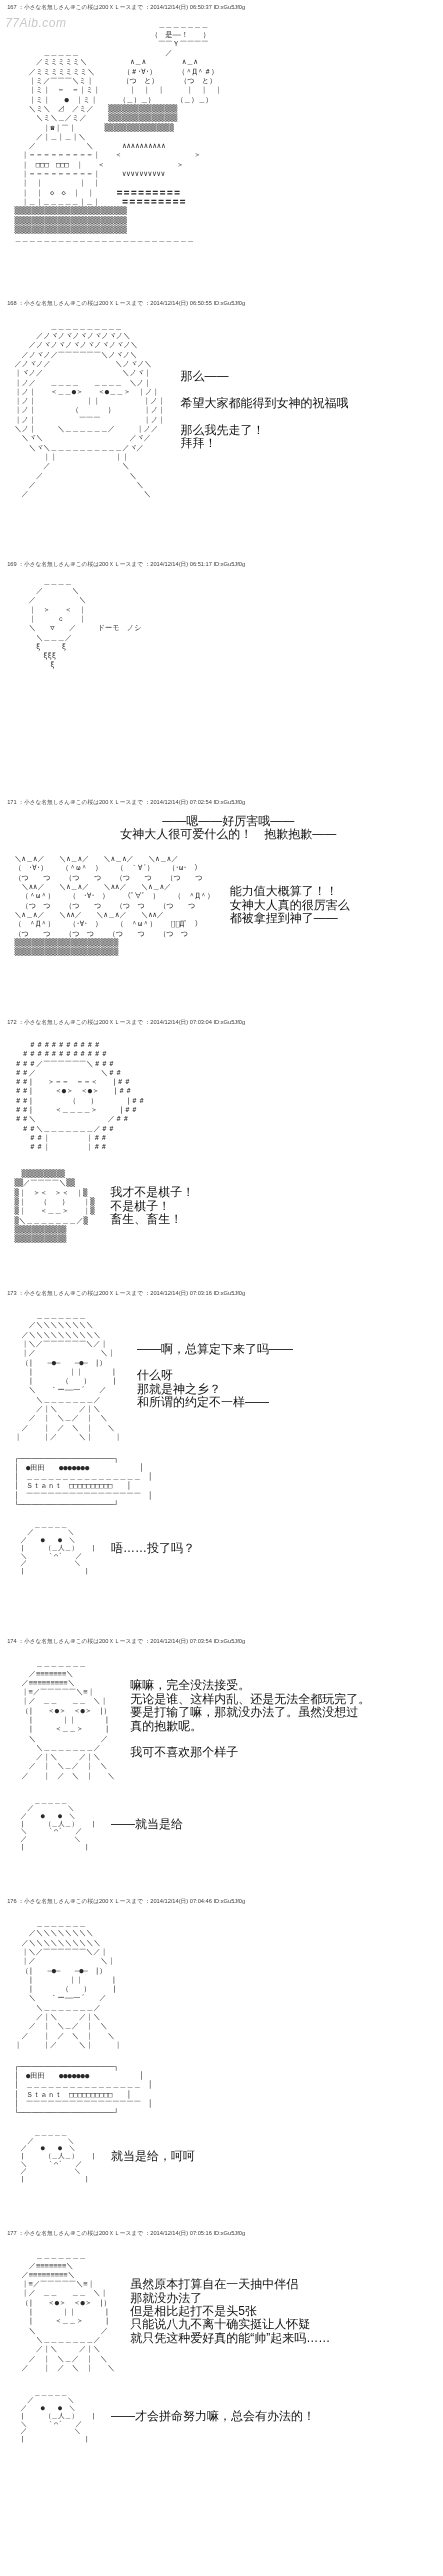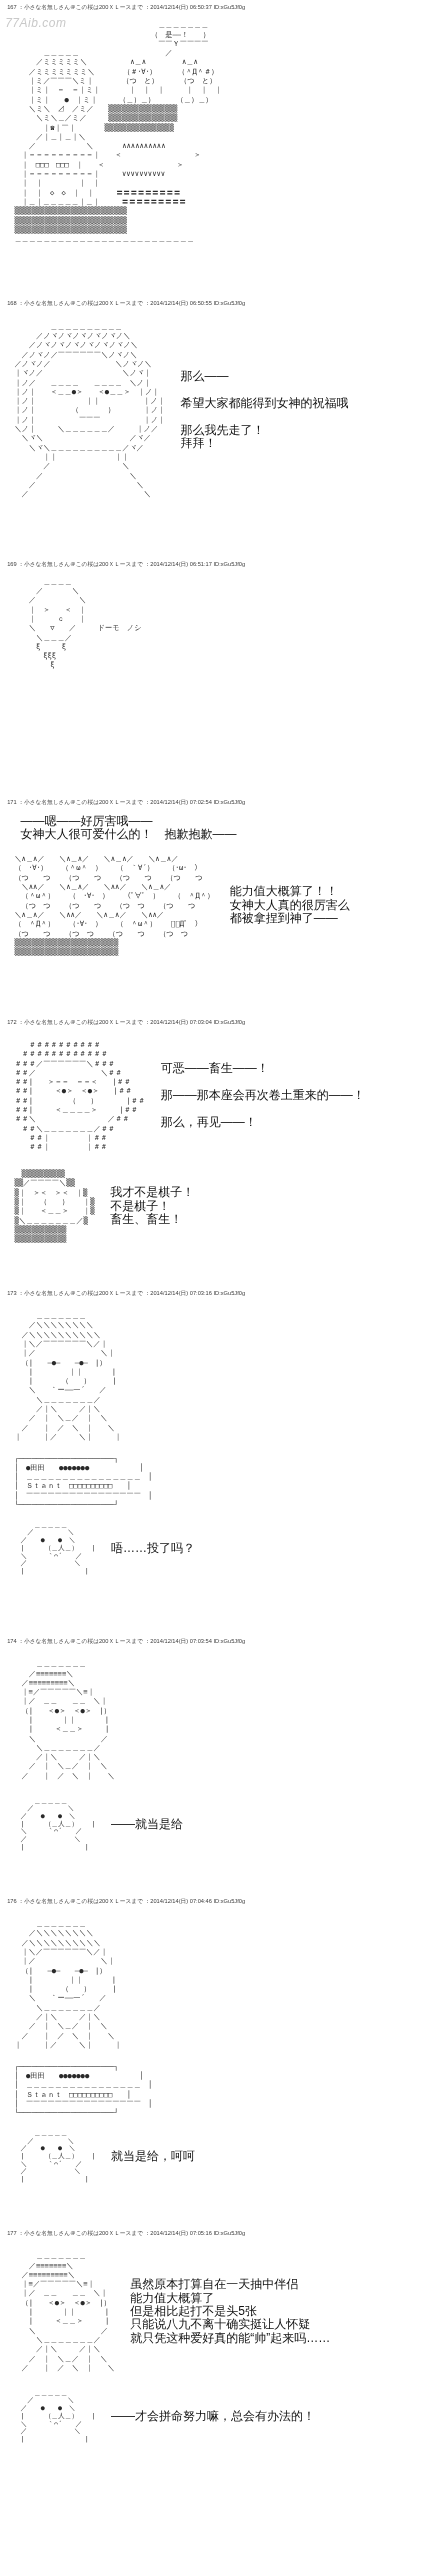--- a/index.html
+++ b/index.html
@@ -49,21 +49,21 @@
     align-items: center;
     gap: 15.5px;
     margin: 7.2px 0;
   }
   .dialogue {
     font-size: 12px;
     line-height: 13.4px;
     white-space: pre-line;
     color: #111111;
   }
-  .dialogue.intro { margin: 2.1px 0 5.2px 13.4px; }
+  .dialogue.intro { margin: 2.1px 0 5.2px 13.4px; text-align: center; }
 </style>
 </head>
 <body>
 
 <div class="page">
 
   <div class="watermark">77Aib.com</div>
 
   <section class="post">
     <div class="post-header">167 ：小さな名無しさん＠この桜は200ＸＬースまで ：2014/12/14(日) 06:50:37 ID:xGu5Jf0g</div>
@@ -168,25 +168,20 @@
 　＃＃＃／￣￣￣￣￣￣＼＃＃＃
 　＃＃／　　　　　　　　　＼＃＃
 　＃＃|　　＞＝＝　＝＝＜　　|＃＃
 　＃＃|　　　＜●＞　＜●＞　　|＃＃
 　＃＃|　　　　　（　　）　　　　|＃＃
 　＃＃|　　　＜＿＿＿＿＞　　　|＃＃
 　＃＃＼　　　　　　　　　　／＃＃
 　　＃＃＼＿＿＿＿＿＿＿／＃＃
 　　　＃＃｜　　　　　｜＃＃
 　　　＃＃｜　　　　　｜＃＃</pre>
-      <div class="dialogue">可恶——畜生——！
-
-那——那本座会再次卷土重来的——！
-
-那么，再见——！</div>
     </div>
     <div class="row">
       <pre class="aa">　　▒▒▒▒▒▒▒▒▒▒
 　▒▒／￣￣￣￣＼▒▒
 　▒｜　＞＜　＞＜　｜▒
 　▒｜　　（　　）　　｜▒
 　▒｜　　＜＿＿＞　　｜▒
 　▒＼＿＿＿＿＿＿＿／▒
 　▒▒▒▒▒▒▒▒▒▒▒▒
 　▒▒▒▒▒▒▒▒▒▒▒▒</pre>
@@ -206,20 +201,25 @@
 　　｜／　　　　　　　　　＼｜
 　　（|　　―●―　　―●―　|）
 　　　|　　　　　｜｜　　　　|
 　　　|　　　　（　　）　　　|
 　　　＼　　｀ー――一´　　／
 　　　　＼＿＿＿＿＿＿＿／
 　　　　／｜＼　　　／｜＼
 　　　／　｜　＼＿／　｜　＼
 　　／　　｜　／　＼　｜　　＼
 　｜　　　｜／　　　＼｜　　　｜</pre>
+      <div class="dialogue">——啊，总算定下来了吗——
+
+什么呀
+那就是神之乡？
+和所谓的约定不一样——</div>
     </div>
     <pre class="aa">　┌──────────────────────┐
 　│　●田田　　●●●●●●●　　　　　　　│
 　│　＿＿＿＿＿＿＿＿＿＿＿＿＿＿＿＿　│
 　│　Ｓｔａｎｔ　□□□□□□□□□□　　│
 　│　￣￣￣￣￣￣￣￣￣￣￣￣￣￣￣￣　│
 　└──────────────────────┘</pre>
     <div class="row">
       <pre class="aa small">　　　　＿＿＿＿＿
 　　　／　　　　　＼
@@ -241,20 +241,26 @@
 　　｜≡／￣￣￣￣￣＼≡｜
 　　｜／　＿＿　　＿＿　＼｜
 　　（|　　＜●＞　＜●＞　|）
 　　　|　　　　｜｜　　　　|
 　　　|　　　＜＿＿＞　　　|
 　　　＼　　　　　　　　　／
 　　　　＼＿＿＿＿＿＿＿／
 　　　　／｜＼　　　／｜＼
 　　　／　｜　＼＿／　｜　＼
 　　／　　｜　／　＼　｜　　＼</pre>
+      <div class="dialogue">嘛嘛，完全没法接受。
+无论是谁、这样内乱、还是无法全都玩完了。
+要是打输了嘛，那就没办法了。虽然没想过
+真的抱歉呢。
+
+我可不喜欢那个样子</div>
     </div>
     <div class="row">
       <pre class="aa small">　　　　＿＿＿＿＿
 　　　／　　　　　＼
 　　／　　●　　●　＼
 　　|　　　（＿人＿）　　|
 　　＼　　　｀⌒´　　／
 　　／　　　　　　　＼
 　　|　　　　　　　　　|</pre>
       <div class="dialogue">——就当是给</div>
@@ -307,21 +313,21 @@
 　　｜／　＿＿　　＿＿　＼｜
 　　（|　　＜●＞　＜●＞　|）
 　　　|　　　　｜｜　　　　|
 　　　|　　　＜＿＿＞　　　|
 　　　＼　　　　　　　　　／
 　　　　＼＿＿＿＿＿＿＿／
 　　　　／｜＼　　　／｜＼
 　　　／　｜　＼＿／　｜　＼
 　　／　　｜　／　＼　｜　　＼</pre>
       <div class="dialogue">虽然原本打算自在一天抽中伴侣
-能力值大概算了
+那就没办法了
 但是相比起打不是头5张
 只能说八九不离十确实挺让人怀疑
 就只凭这种爱好真的能“帅”起来吗……</div>
     </div>
     <div class="row">
       <pre class="aa small">　　　　＿＿＿＿＿
 　　　／　　　　　＼
 　　／　　●　　●　＼
 　　|　　　（＿人＿）　　|
 　　＼　　　｀⌒´　　／

